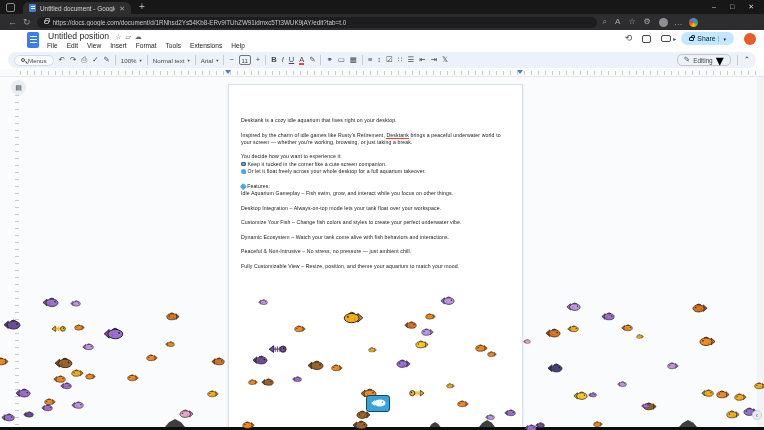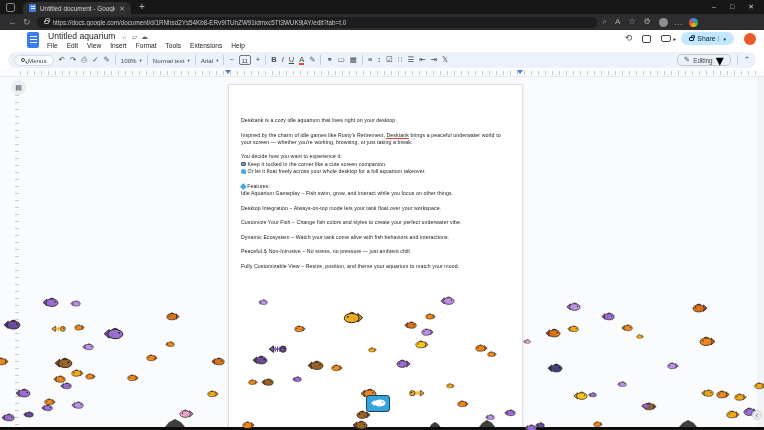--- a/index.html
+++ b/index.html
@@ -160,21 +160,21 @@
         <span>⚙</span>
       </div>
     <div class="avatar-grey"></div>
     <span class="nav-ic">…</span>
     <div class="profile-dot"></div>
   </div>
 
   <div class="docs-header">
     <div class="docs-logo"></div>
     <div class="doc-title-row">
-      <span class="doc-title">Untitled aquarium</span>
+      <span class="doc-title">Untitled position</span>
       <span class="title-ic" id="title-icons"><span class="title-ic" style="margin-right: 4px;">☆</span><span class="title-ic" style="margin-right: 4px;">▱</span><span class="title-ic" style="margin-right: 4px;">☁</span></span>
     </div>
     <div class="menu-row" id="menu-row">
         <span>File</span>
         <span>Edit</span>
         <span>View</span>
         <span>Insert</span>
         <span>Format</span>
         <span>Tools</span>
         <span>Extensions</span>

